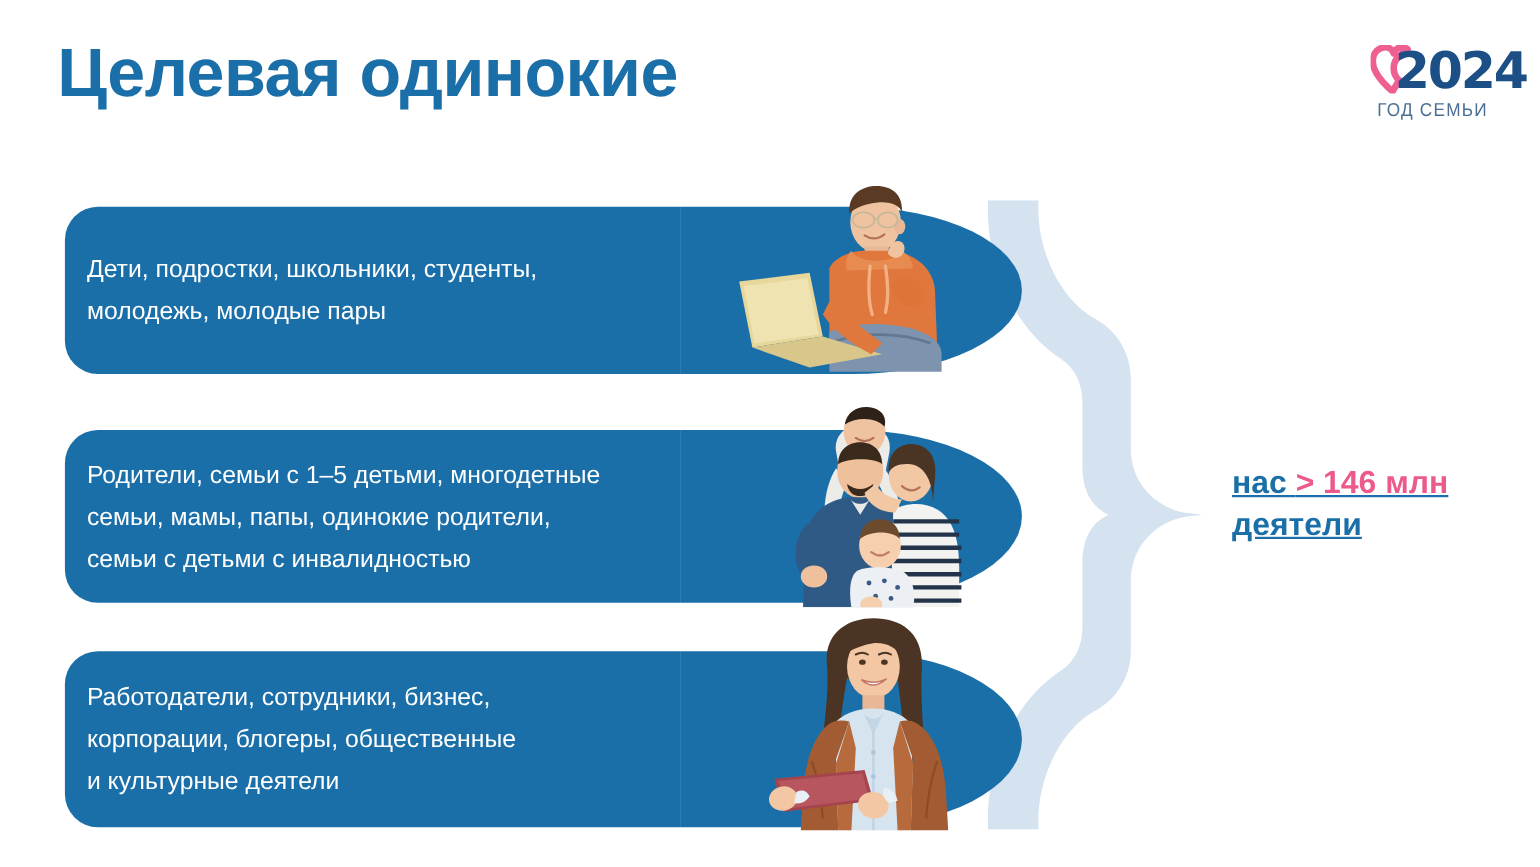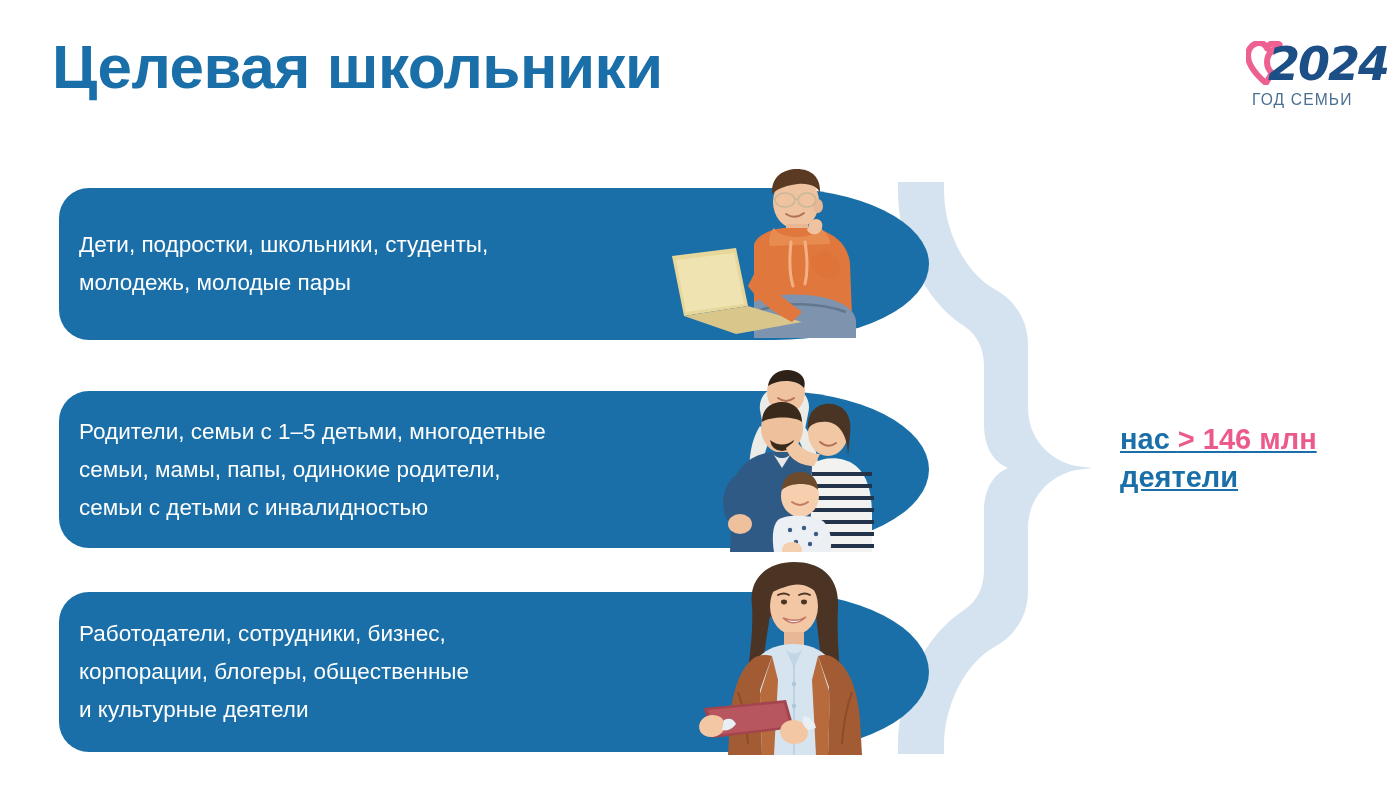--- a/index.html
+++ b/index.html
@@ -36,21 +36,20 @@
     position: absolute;
     right: 28px;
     top: 38px;
     width: 126px;
     height: 78px;
   }
   .logo-mark {
     position: relative;
     width: 126px;
     height: 52px;
-    font-style: italic;
   }
   .logo-heart {
     position: absolute;
     left: 0;
     top: 3px;
     width: 40px;
     height: 44px;
   }
   .logo-2024 {
     position: absolute;
@@ -144,21 +143,21 @@
     color: #1b6fa8;
     text-decoration: underline;
   }
   .stat .hl { color: #ec5a8b; }
 </style>
 </head>
 <body>
 
 <div class="slide">
 
-  <div class="page-title">Целевая школьники</div>
+  <div class="page-title">Целевая одинокие</div>
 
   <div class="logo">
     <div class="logo-mark">
       <svg class="logo-heart" viewBox="0 0 40 44">
         <path d="M20 42 C20 42 2 28 2 15 C2 6 8 2 13.5 2 C17.5 2 20 5 21 7.5 C22 5 24.5 2 28.5 2 C30.5 2 32.2 2.6 33.6 3.7 L26 10 C22.5 13 21 17 21 21 C21 25 22.5 29 26 32 L20 42 Z" fill="none" stroke="#ee5f92" stroke-width="6" stroke-linejoin="round"></path>
       </svg>
       <div class="logo-2024">2024</div>
     </div>
     <div class="logo-sub">ГОД СЕМЬИ</div>
   </div>

